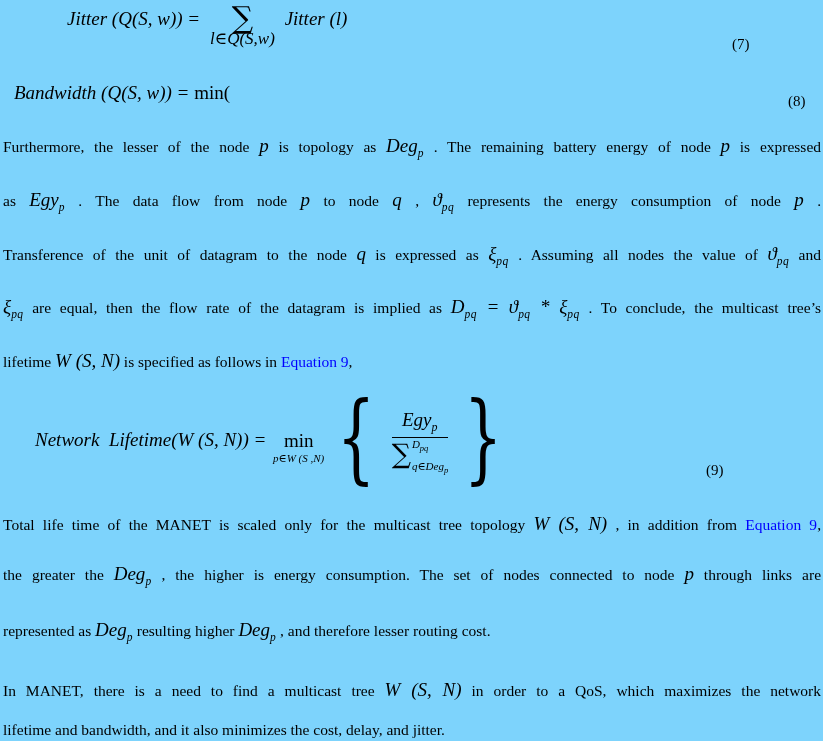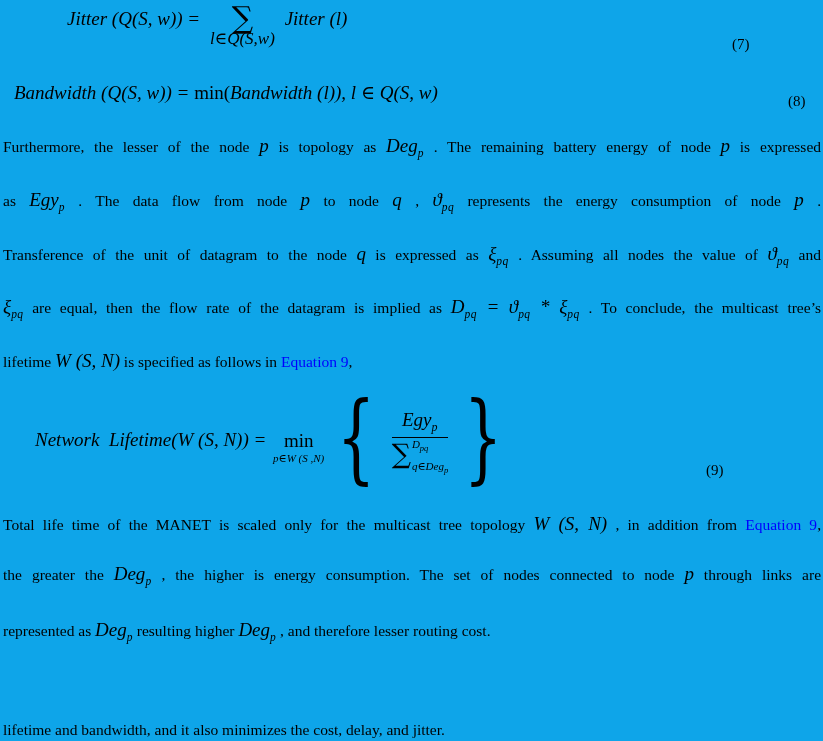--- a/index.html
+++ b/index.html
@@ -1,18 +1,18 @@
 <!DOCTYPE html>
 <html><head>
 <meta charset="utf-8">
 <style>
   * { margin:0; padding:0; box-sizing:border-box; }
   html,body { background:#ffffff; }
   #page {
-    position:relative; width:823px; height:741px; background:#0ea5e9;
+    position:relative; width:823px; height:741px; background:#7dd3fc;
     color:#000000; font-family:"Liberation Serif","DejaVu Serif",serif;
     overflow:hidden;
   }
   
   .pline {
     position:absolute; left:3px; width:818px;
     font-size:15.5px; line-height:23px; color:#000;
   }
   .just { text-align:justify; text-align-last:justify; }
   .rt { font-style:normal; }
@@ -53,21 +53,20 @@
       <span class="sumsign">∑</span>
       <span class="sumunder">l∈Q(S,w)</span>
     </span>
     <span class="eqtext" style="margin-top:2px;"> Jitter (l)</span>
   </div>
   <span class="eqlabel" style="left:732px; top:36px;">(7)</span>
 
   <div class="eqrow" style="left:14px; top:80px;">
     <span class="eqtext">Bandwidth (Q(S, w)) = </span>
     <span class="eqroman">min(</span>
-    <span class="eqtext">Bandwidth (l)), l ∈ Q(S, w)</span>
   </div>
   <span class="eqlabel" style="left:788px; top:93px;">(8)</span>
 
   <div class="pline just" style="top:134px;"><span class="rt">Furthermore, the lesser of the node  </span><span class="rm">p</span><span class="rt"> is topology as </span><span class="rm">Deg</span><span class="rsub">p</span><span class="rt"> . The remaining battery energy of node </span><span class="rm">p</span><span class="rt"> is expressed</span></div>
   <div class="pline just" style="top:188px;"><span class="rt">as </span><span class="rm">Egy</span><span class="rsub">p</span><span class="rt"> . The data flow from node  </span><span class="rm">p</span><span class="rt"> to node  </span><span class="rm">q</span><span class="rt"> , </span><span class="rm">ϑ</span><span class="rsub">pq</span><span class="rt"> represents the energy consumption of node </span><span class="rm">p</span><span class="rt"> .</span></div>
 
   <div class="pline just" style="top:242px;"><span class="rt">Transference of the unit of datagram to the node </span><span class="rm">q</span><span class="rt"> is expressed as </span><span class="rm">ξ</span><span class="rsub">pq</span><span class="rt"> . Assuming all nodes the value of </span><span class="rm">ϑ</span><span class="rsub">pq</span><span class="rt"> and</span></div>
   <div class="pline just" style="top:295px;"><span class="rm">ξ</span><span class="rsub">pq</span><span class="rt">  are equal, then the flow rate of the datagram is implied as </span><span class="rm">D</span><span class="rsub">pq</span><span class="rm"> = ϑ</span><span class="rsub">pq</span><span class="rm"> * ξ</span><span class="rsub">pq</span><span class="rt"> . To conclude, the multicast tree’s</span></div>
   <div class="pline" style="top:349px;"><span class="rt">lifetime </span><span class="rm">W (S, N)</span><span class="rt"> is specified as follows in </span><span class="rlink">Equation 9</span><span class="rt">,</span></div>
 
@@ -90,15 +89,16 @@
       </span>
     </span>
     <span class="brace">}</span>
   </div>
   <span class="eqlabel" style="left:706px; top:462px;">(9)</span>
 
   <div class="pline just" style="top:512px;"><span class="rt">Total life time of the MANET is scaled only for the multicast tree topology </span><span class="rm">W (S, N)</span><span class="rt"> , in addition from </span><span class="rlink">Equation 9</span><span class="rt">,</span></div>
   <div class="pline" style="top:618px;"><span class="rt">represented as  </span><span class="rm">Deg</span><span class="rsub">p</span><span class="rt"> resulting higher </span><span class="rm">Deg</span><span class="rsub">p</span><span class="rt"> , and therefore lesser routing cost.</span></div>
   <div class="pline just" style="top:562px;"><span class="rt">the greater the </span><span class="rm">Deg</span><span class="rsub">p</span><span class="rt"> , the higher is energy consumption. The set of nodes connected to node </span><span class="rm">p</span><span class="rt"> through links are</span></div>
 
+  <div class="pline just" style="top:678px;"><span class="rt">In MANET, there is a need to find a multicast tree </span><span class="rm">W (S, N)</span><span class="rt"> in order to a QoS, which maximizes the network</span></div>
   <div class="pline" style="top:718px;"><span class="rt">lifetime and bandwidth, and it also minimizes the cost, delay, and jitter.</span></div>
 
 </div>
 
 </body></html>

